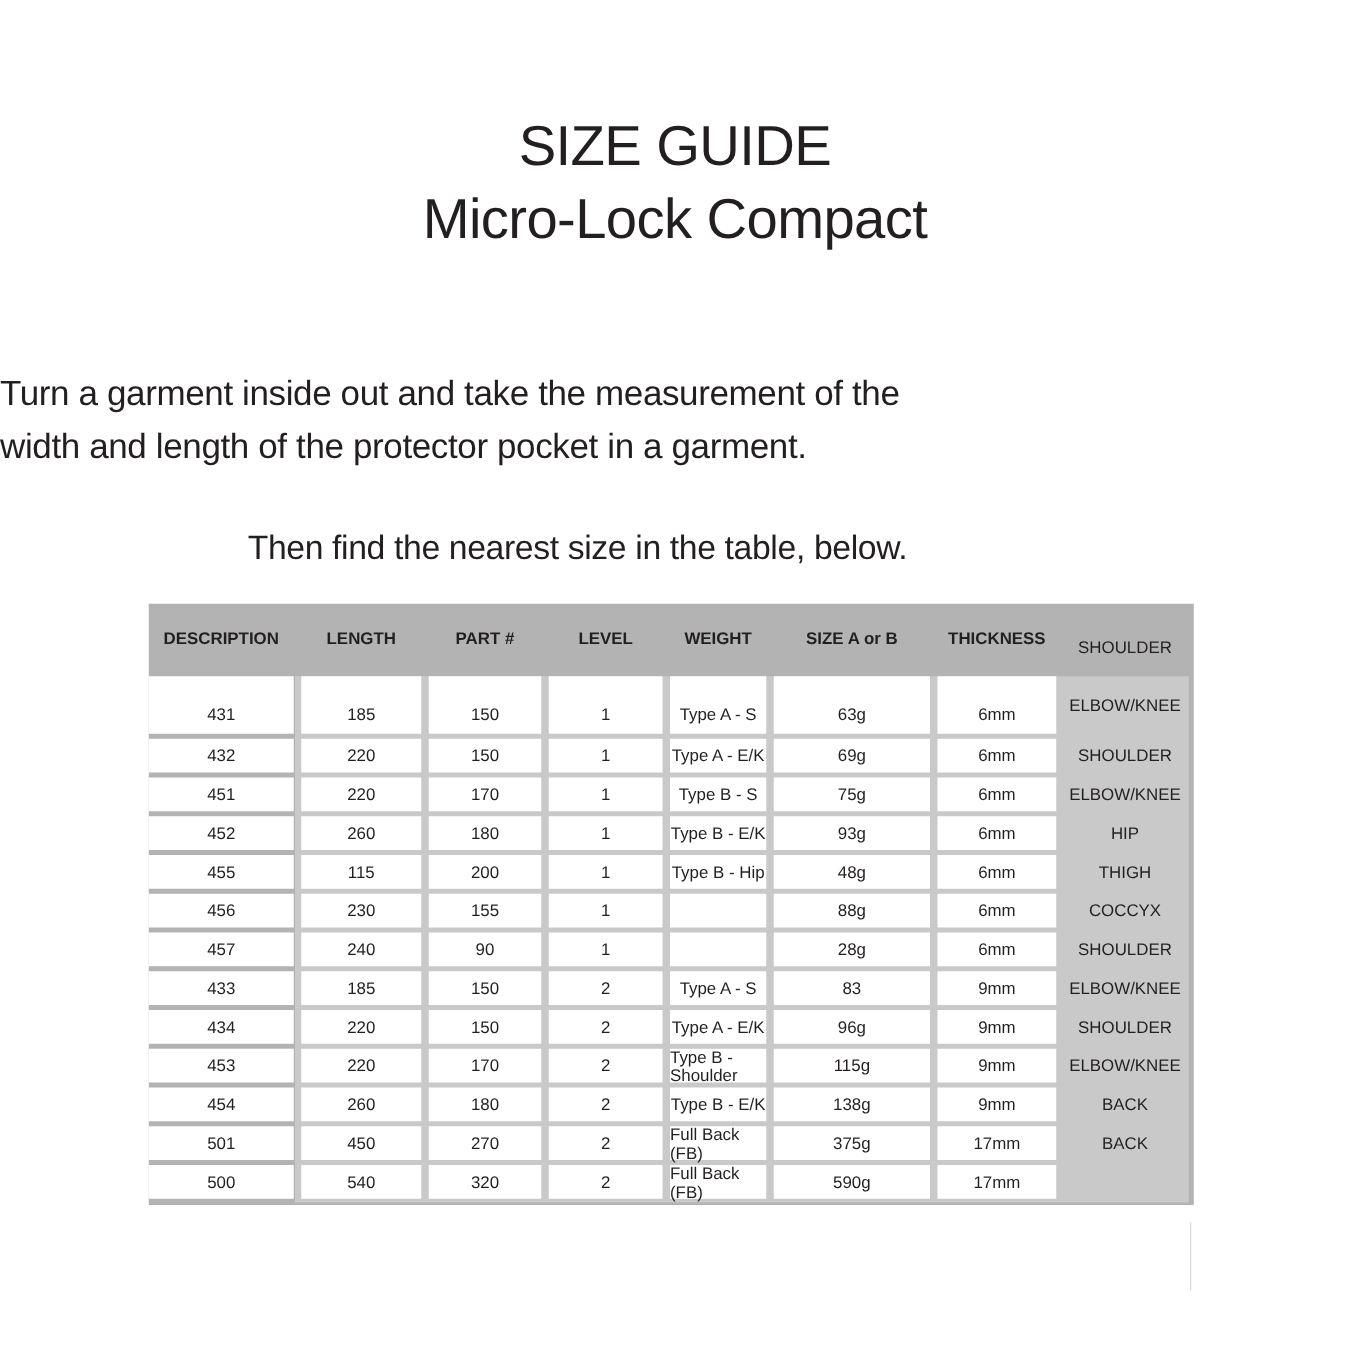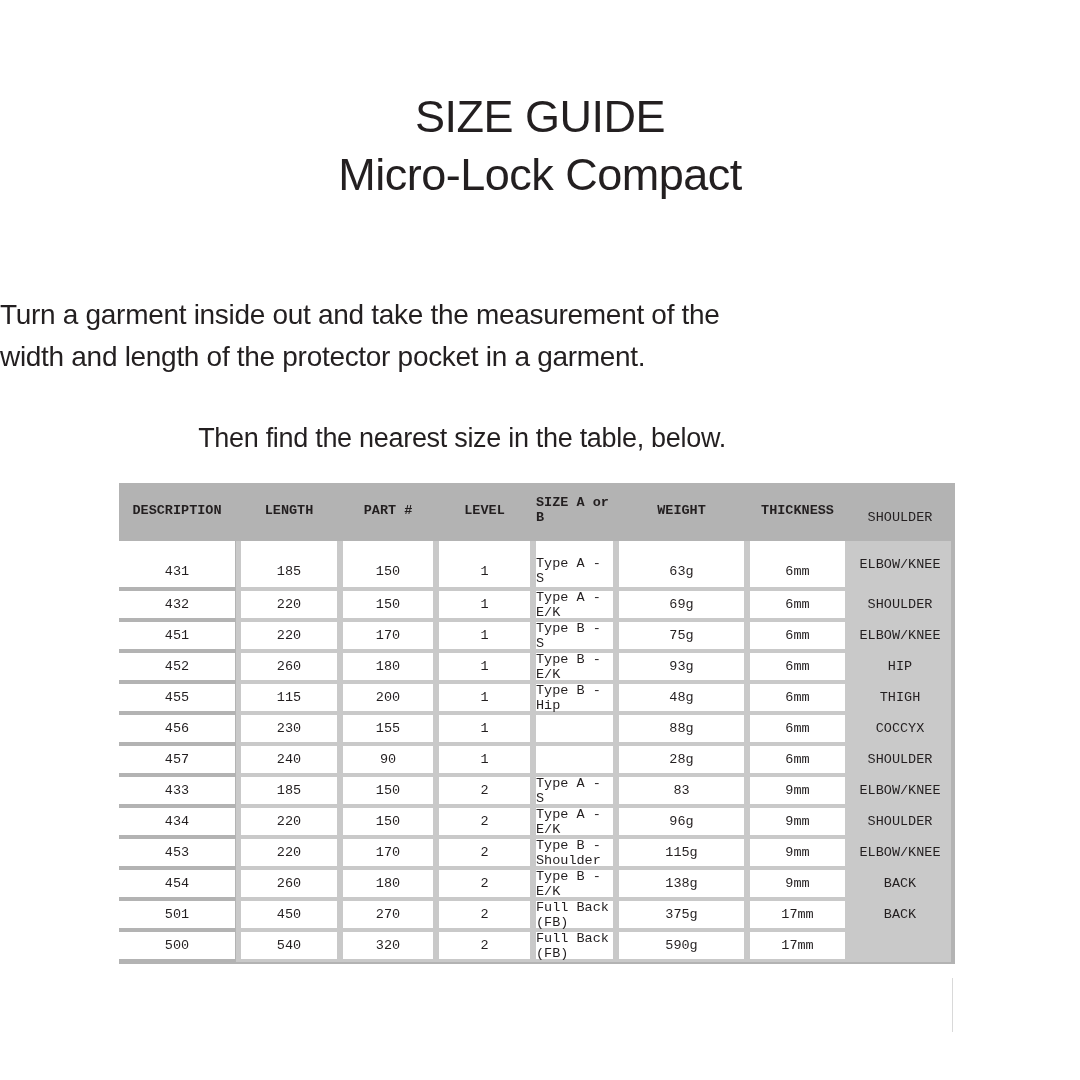--- a/index.html
+++ b/index.html
@@ -32,21 +32,21 @@
     text-align:center;
     font-size:27px;line-height:42px;letter-spacing:-0.3px;
   }
   .size-table{
     position:absolute;left:119px;top:483px;
     width:836px;height:481px;
     background:var(--panel);
     display:grid;
     grid-template-columns:116px 96px 90px 91px 77px 125px 95px 98px;
     grid-template-rows:54px 46px repeat(12,27px);
-    column-gap:6px;row-gap:4px;font-family:Liberation Mono, monospace;
+    column-gap:6px;row-gap:4px;
   }
   .sub-panel{
     position:absolute;left:117px;top:58px;width:715px;height:421px;
     background:var(--gap);z-index:0;
   }
   .th{
     position:relative;z-index:1;
     display:flex;align-items:center;justify-content:center;
     font-weight:bold;font-size:13.5px;letter-spacing:0;
   }
@@ -74,22 +74,22 @@
 <p class="instructions"><span>Turn a garment inside out and take the measurement of the</span><br><span>width and length of the protector pocket in a garment.</span></p>
 
 <p class="para2">Then find the nearest size in the table, below.</p>
 
 <div class="size-table" id="size-table">
   <div class="sub-panel"></div>
 <div class="th">DESCRIPTION</div>
     <div class="th">LENGTH</div>
     <div class="th">PART #</div>
     <div class="th">LEVEL</div>
+    <div class="th">WEIGHT</div>
     <div class="th">SIZE A or B</div>
-    <div class="th">WEIGHT</div>
     <div class="th">THICKNESS</div>
     <div class="cell desc first-row">SHOULDER</div>
     <div class="cell first-row">431</div>
     <div class="cell first-row">185</div>
     <div class="cell first-row">150</div>
     <div class="cell first-row">1</div>
     <div class="cell first-row">Type A - S</div>
     <div class="cell first-row">63g</div>
     <div class="cell first-row">6mm</div>
     <div class="cell desc">ELBOW/KNEE</div>

